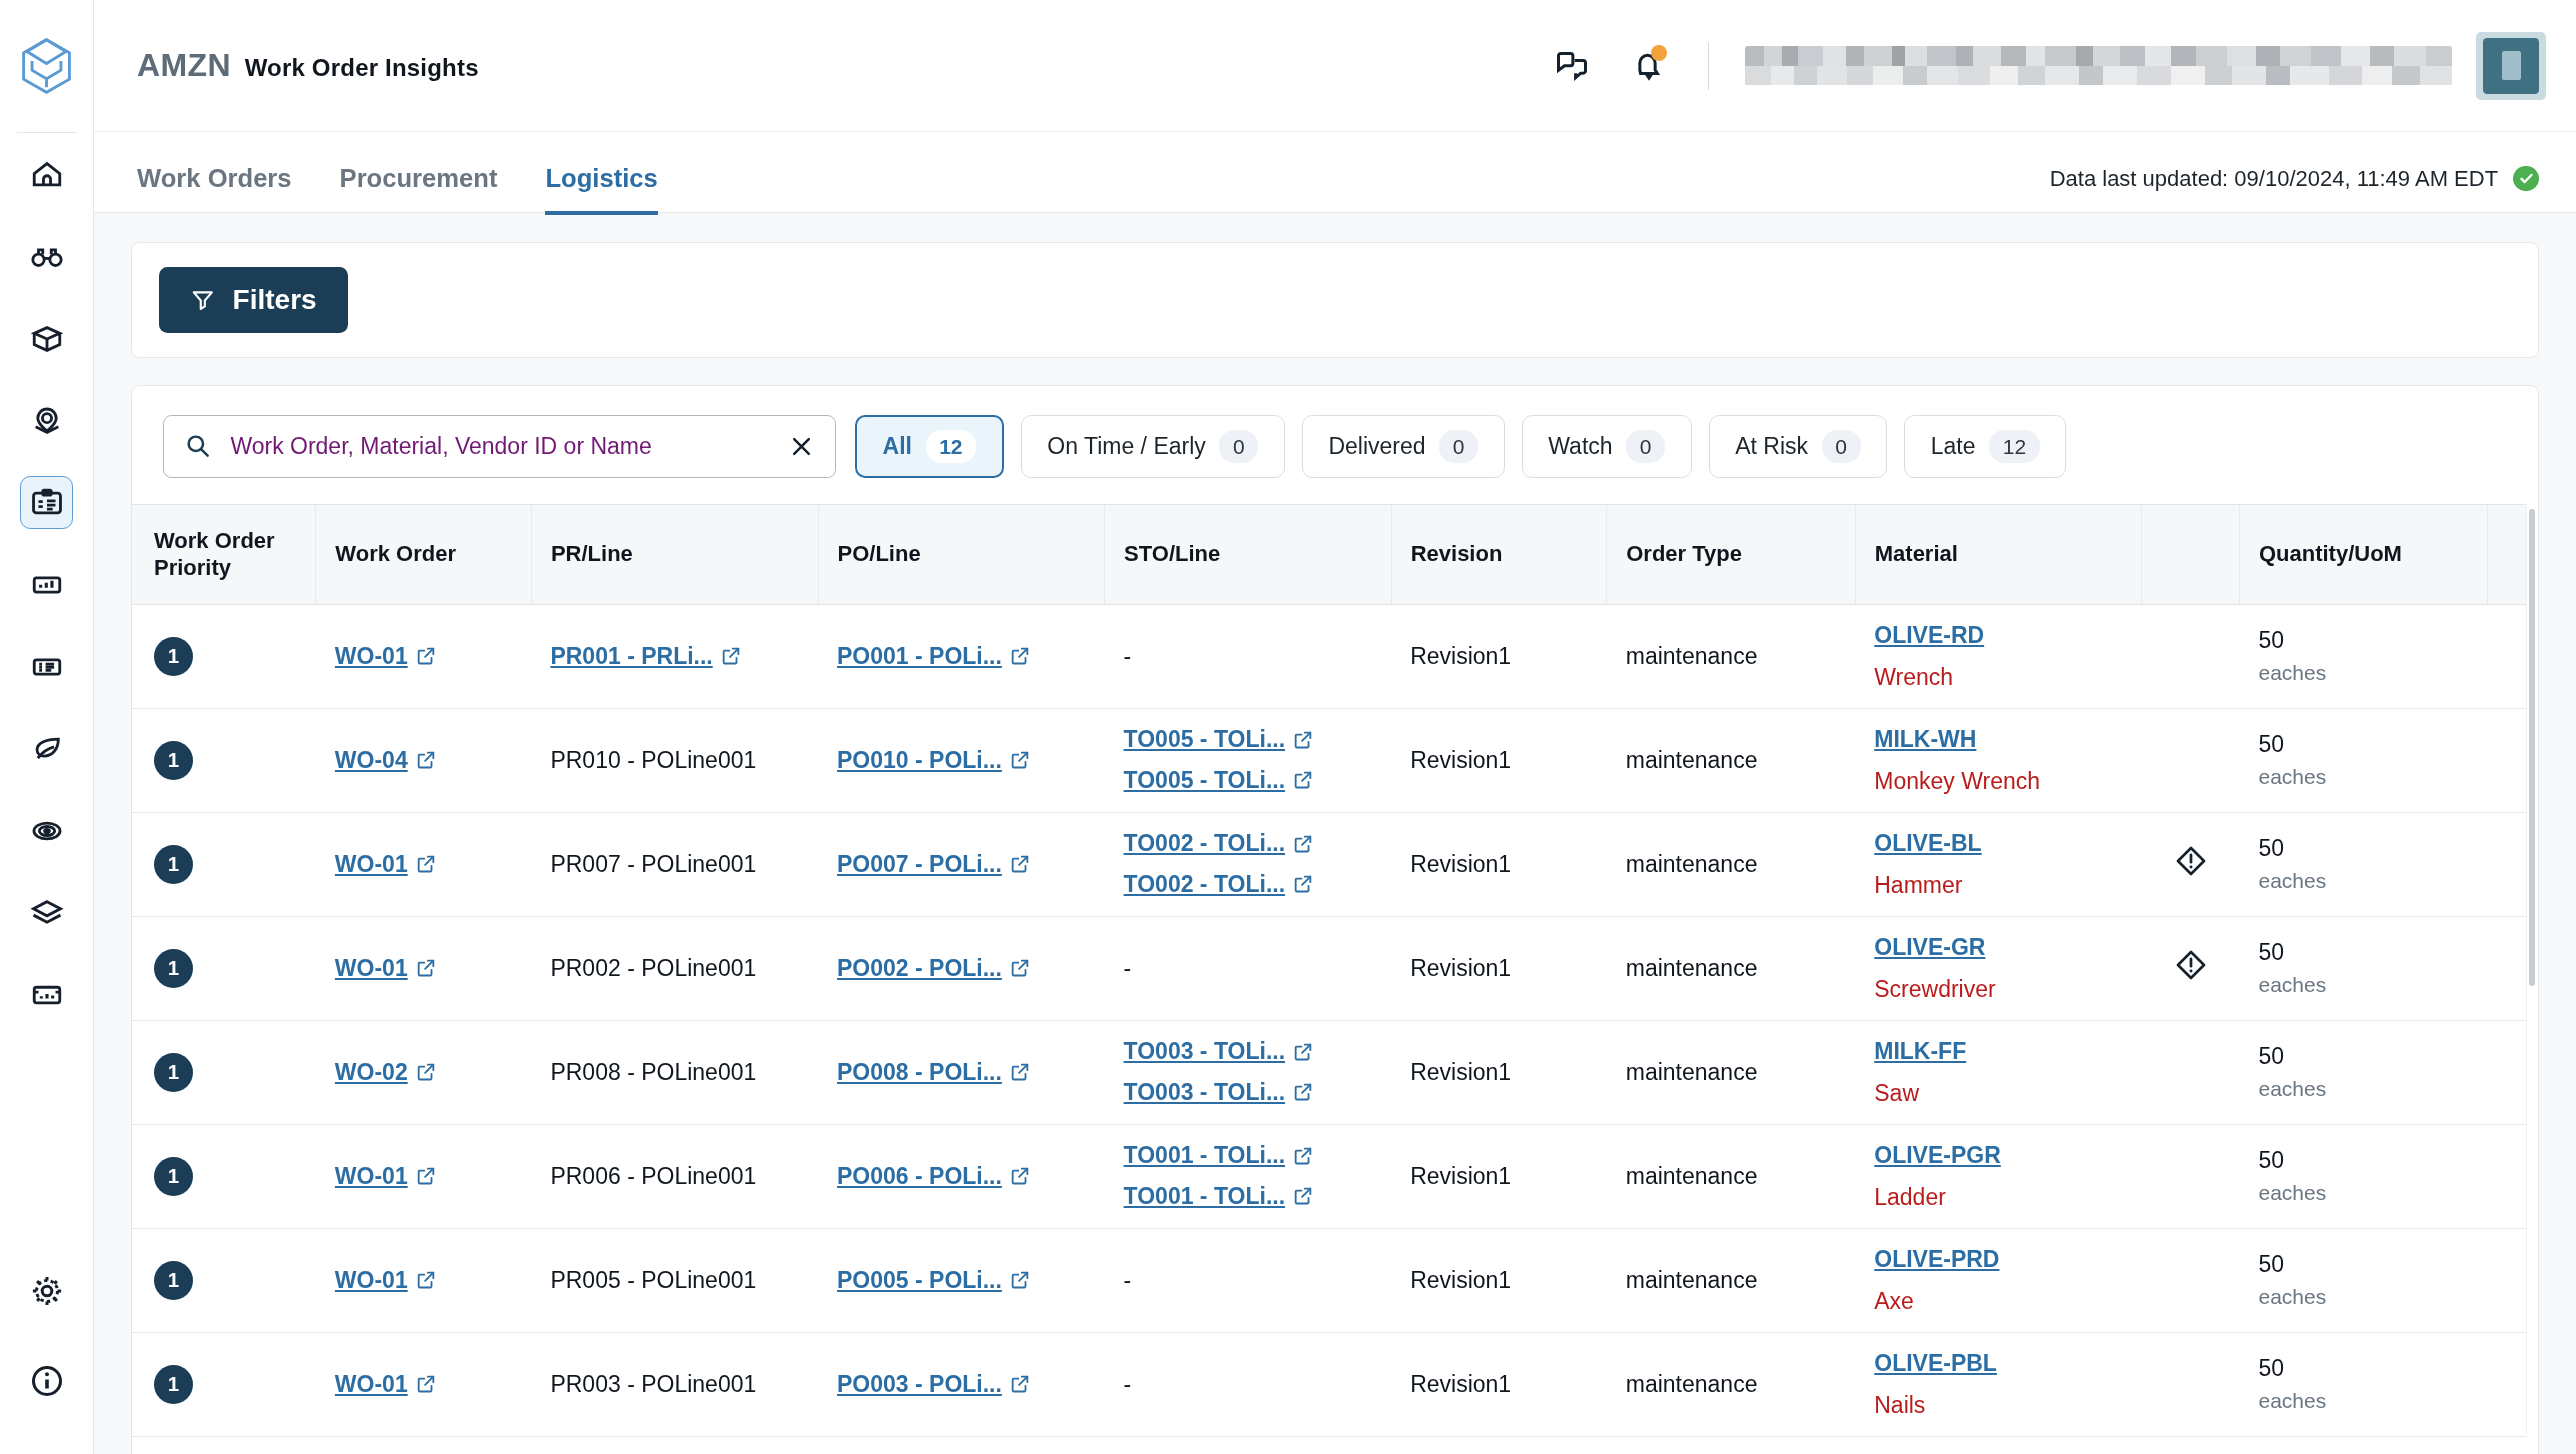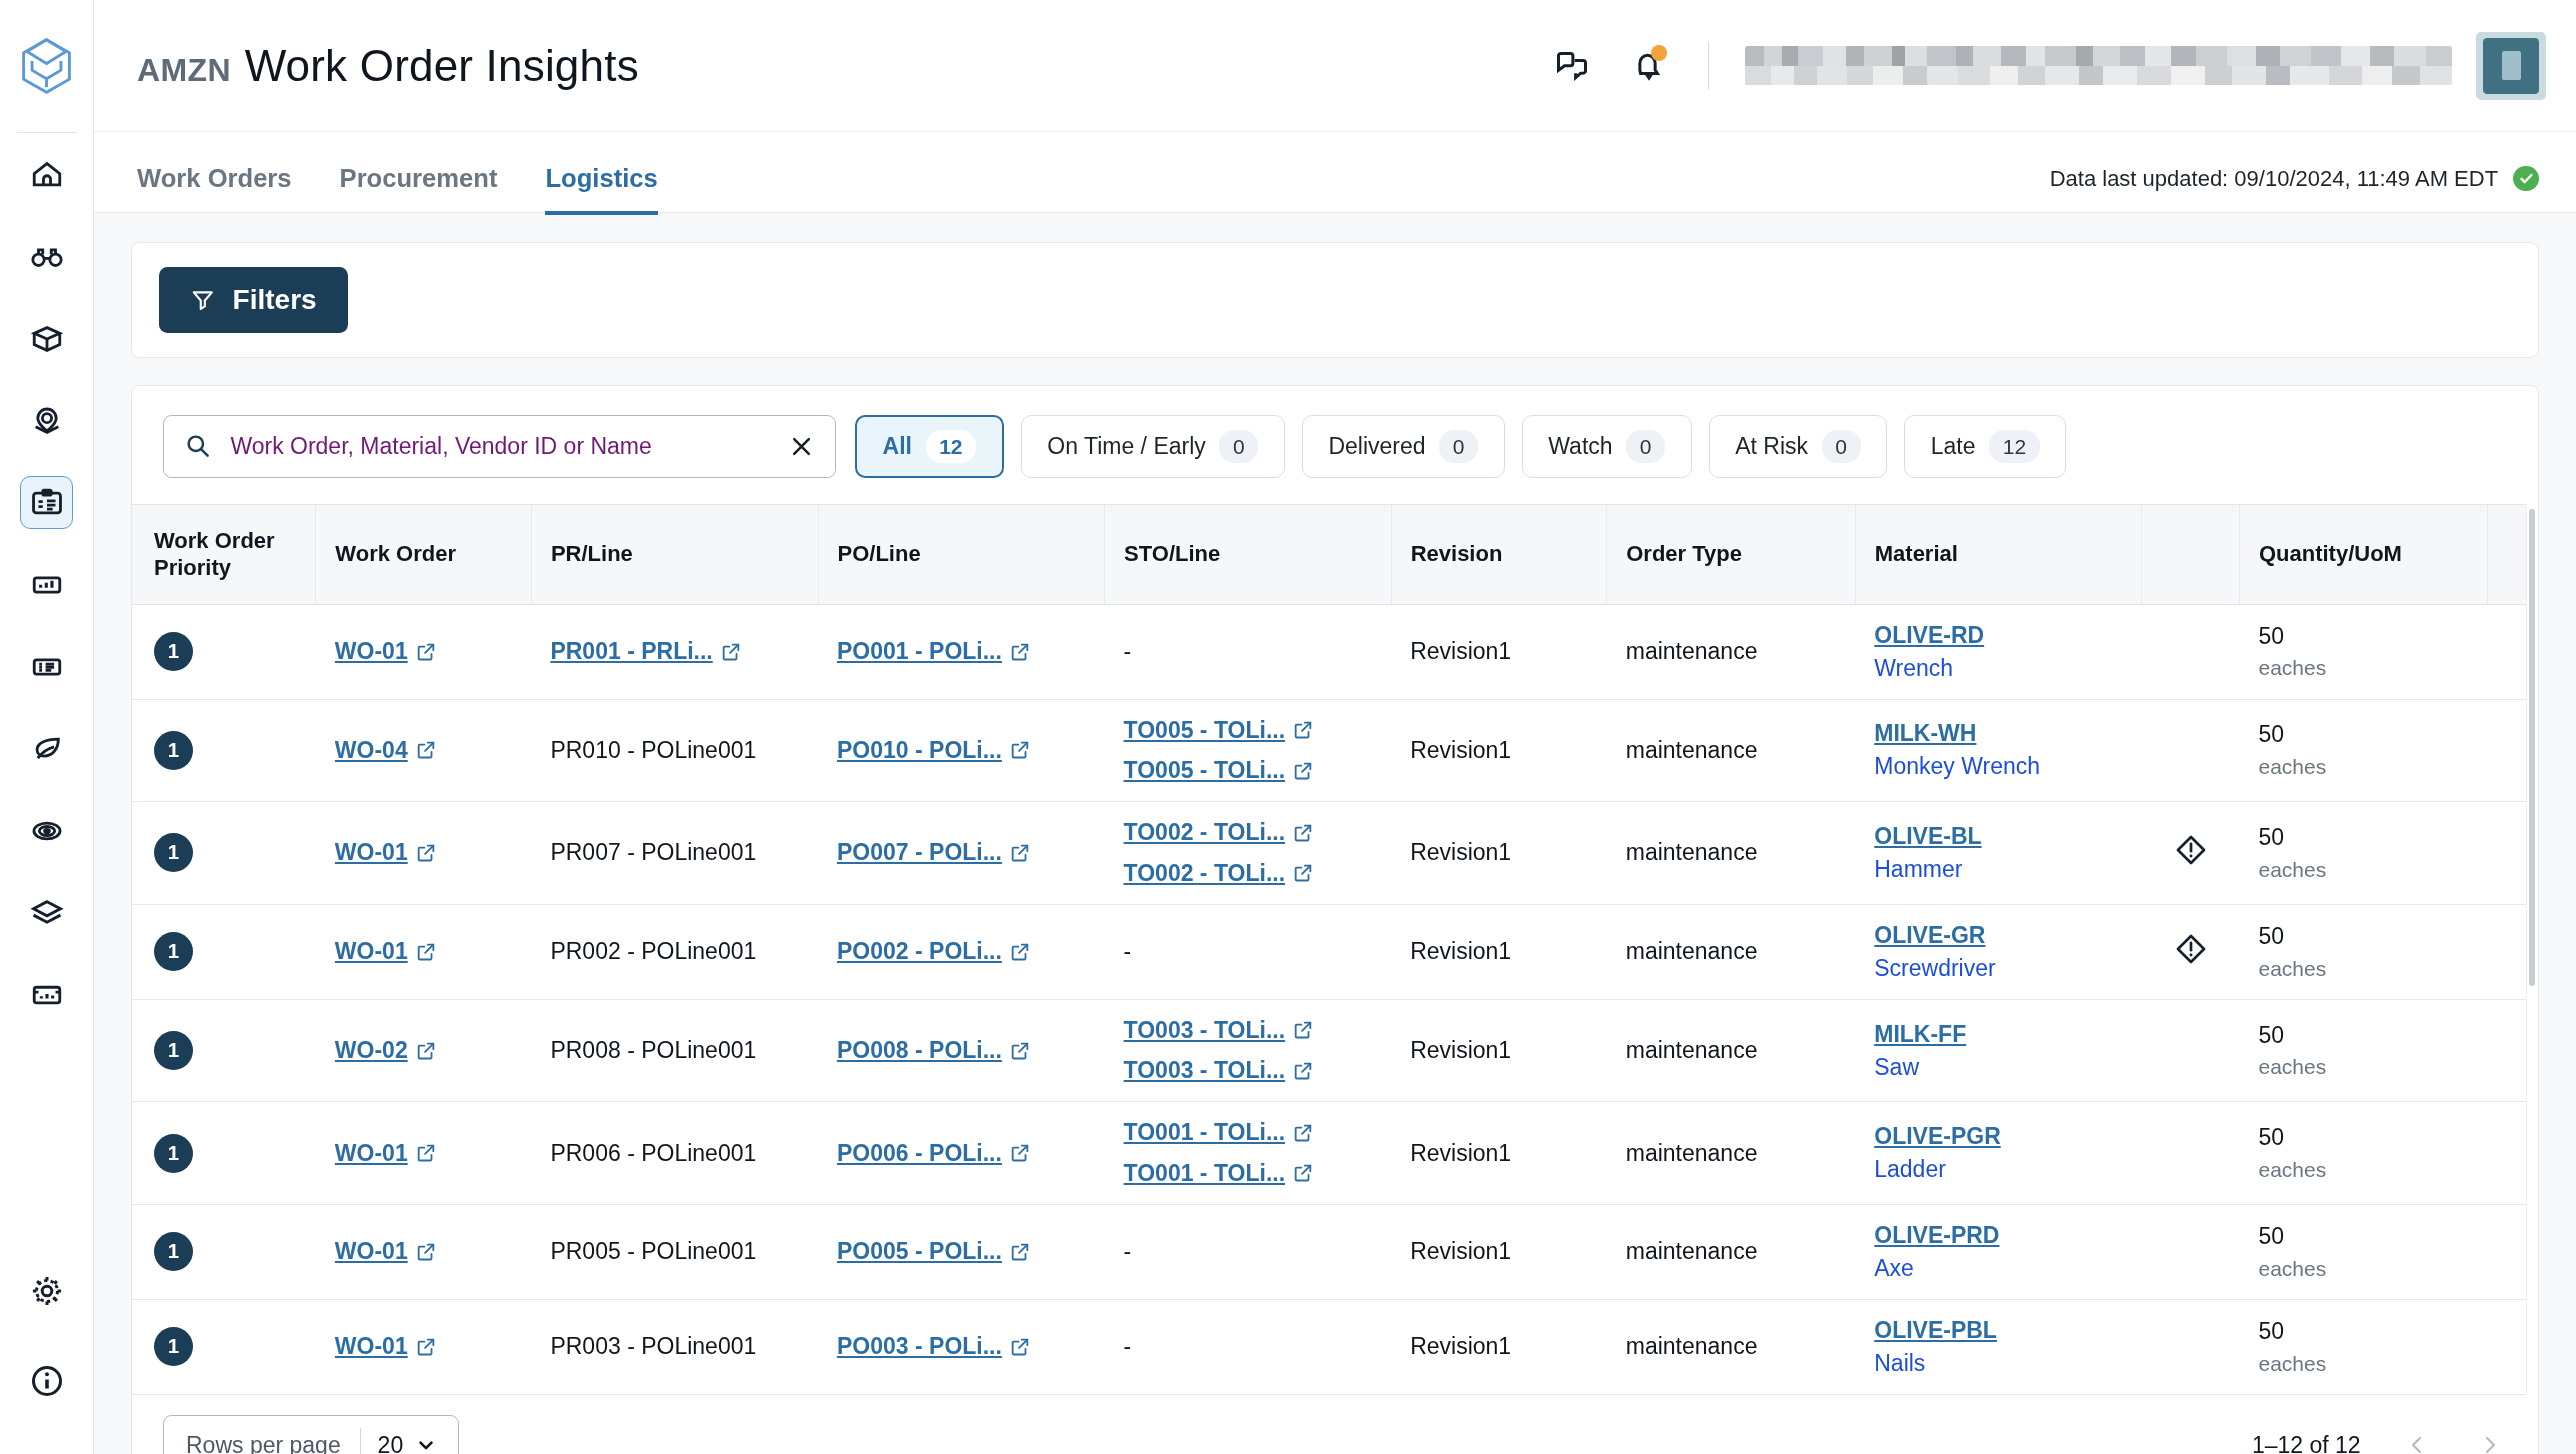--- a/index.html
+++ b/index.html
@@ -43,21 +43,21 @@
   
   .topbar {
     height: 132px; flex: 0 0 132px;
     display: flex; align-items: center;
     padding: 0 37px 0 43px;
     background: #fff;
     border-bottom: 0.9px solid #eceef0;
   }
   .brand { display: flex; align-items: baseline; gap: 13.6px; }
   .brand-amzn { font-size: 32px; font-weight: 700; color: #5e6b78; letter-spacing: 0.4px; }
-  .brand-title { font-size: 44px; font-weight: 400; color: #10161d; letter-spacing: 0.2px; }
+  .brand-title { font-size: 24px; font-weight: 700; color: #10161d; letter-spacing: 0.2px; }
   .topbar-right { margin-left: auto; display: flex; align-items: center; gap: 31px; }
   .icon-btn { position: relative; width: 46px; height: 46px; display: flex; align-items: center; justify-content: center; cursor: pointer; color: #14202b; }
   .bell-dot {
     position: absolute; top: 2.6px; right: 5.1px;
     width: 16px; height: 16px; border-radius: 50%;
     background: #f2a33c;
   }
   .vsep { width: 0.9px; height: 48px; background: #d6dadd; margin: 0 5.1px; }
   .blur-name {
     width: 707px; height: 39px; border-radius: 2.6px;
@@ -176,21 +176,21 @@
     display: flex; align-items: center; justify-content: center;
   }
   .lnk {
     color: #2c6da3; text-decoration: underline; font-weight: 700;
     cursor: pointer; white-space: nowrap;
   }
   .lnk-wrap { display: inline-flex; align-items: center; gap: 7px; }
   .ext { color: #2c6da3; display: inline-flex; }
   .sto-stack { display: flex; flex-direction: column; gap: 13.6px; }
   .mat-code { color: #2c6da3; text-decoration: underline; font-weight: 700; cursor: pointer; display:inline-block; }
-  .mat-desc { margin-top: 6px; color: #1d4ed8; }
+  .mat-desc { margin-top: 15px; color: #b91c1c; }
   .qty-num { color: #10161d; }
   .qty-uom { color: #6b7680; font-size: 21px; margin-top: 6.8px; }
   .warn-cell { width: 60px; text-align: center; }
 
   
   .c1{width:145px}.c2{width:170px}.c3{width:226px}.c4{width:226px}.c5{width:226px}
   .c6{width:170px}.c7{width:196px}.c8{width:226px}.c9{width:77px}.c10{width:196px}.c11{width:20.4px}
 
   .scroll-rail {
     position: absolute; top: 0; right: 0; width: 12px; bottom: 0;

